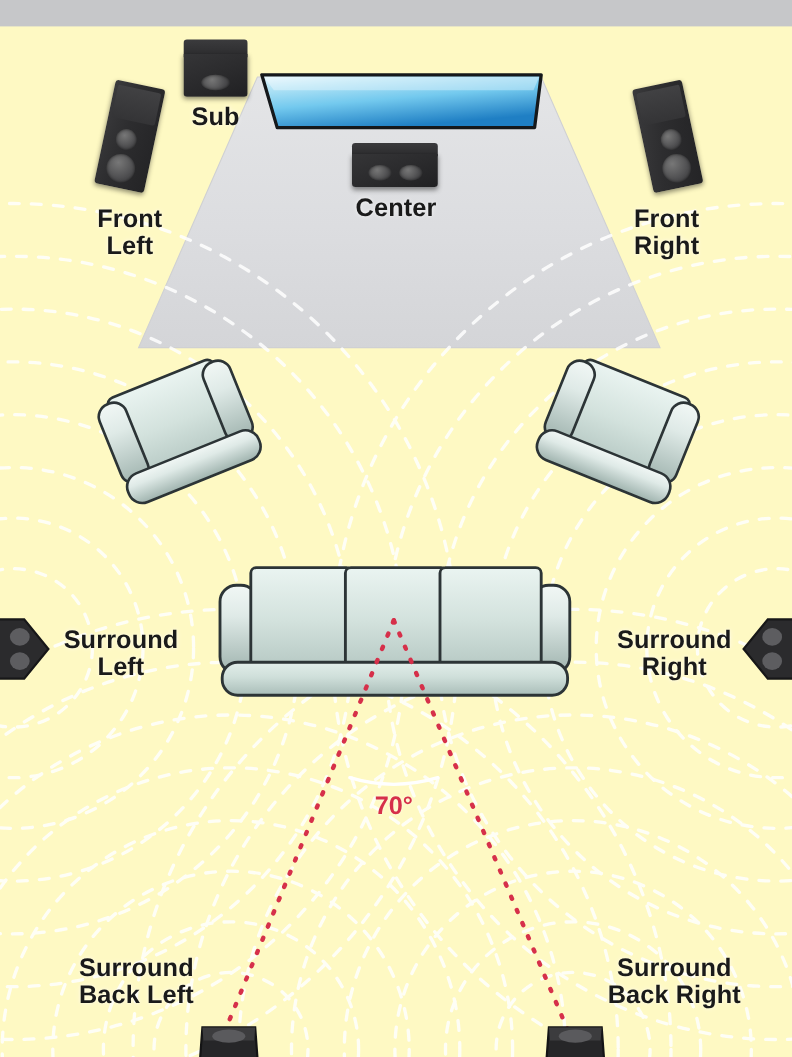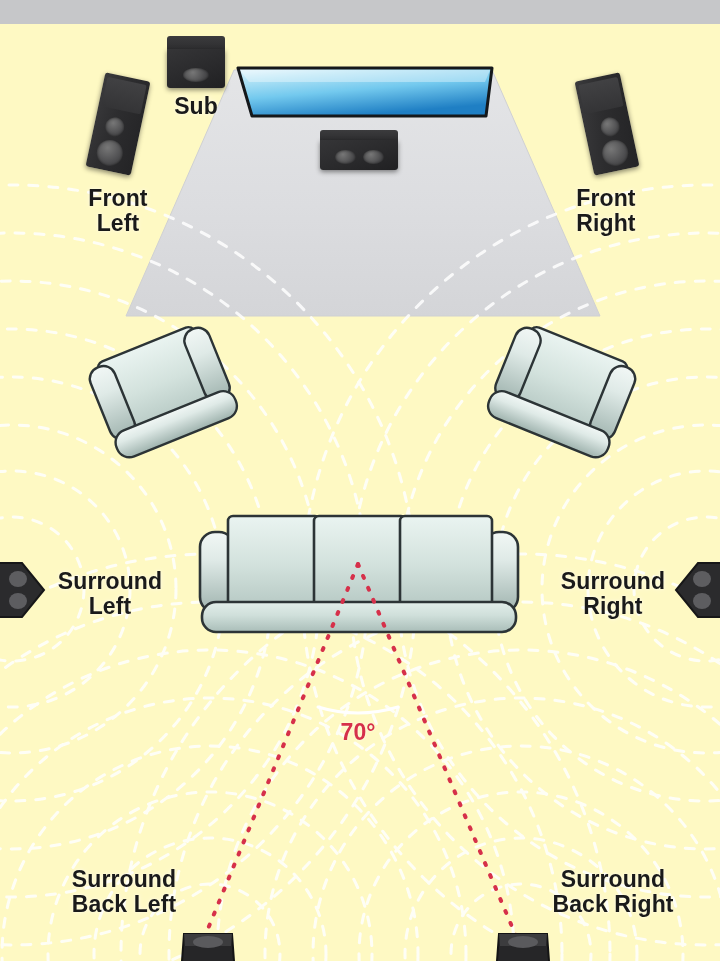--- a/index.html
+++ b/index.html
@@ -204,20 +204,21 @@
   </svg>
 
   <svg style="position:absolute;left:489px;top:906px;width:64px;height:60px;" viewBox="0 0 64 60">
     <path d="M 10,4 L 58,4 L 62,58 L 6,58 Z" fill="#262628" stroke="#141415" stroke-width="2"></path>
     <path d="M 10,4 L 58,4 L 57,16 L 11,16 Z" fill="#3c3c3e"></path>
     <ellipse cx="34" cy="12" rx="15" ry="6" fill="#5a5a5d"></ellipse>
   </svg>
 
   <div class="lbl center" style="left:196px;top:70px;width:120px;">Sub</div>
 
+  <div class="lbl center" style="left:360px;top:152px;width:180px;">Center</div>
 
   <div class="lbl center" style="left:118px;top:162px;width:170px;">Front
 Left</div>
 
   <div class="lbl center" style="left:606px;top:162px;width:180px;">Front
 Right</div>
 
   <div class="lbl center" style="left:110px;top:545px;width:190px;">Surround
 Left</div>
 

